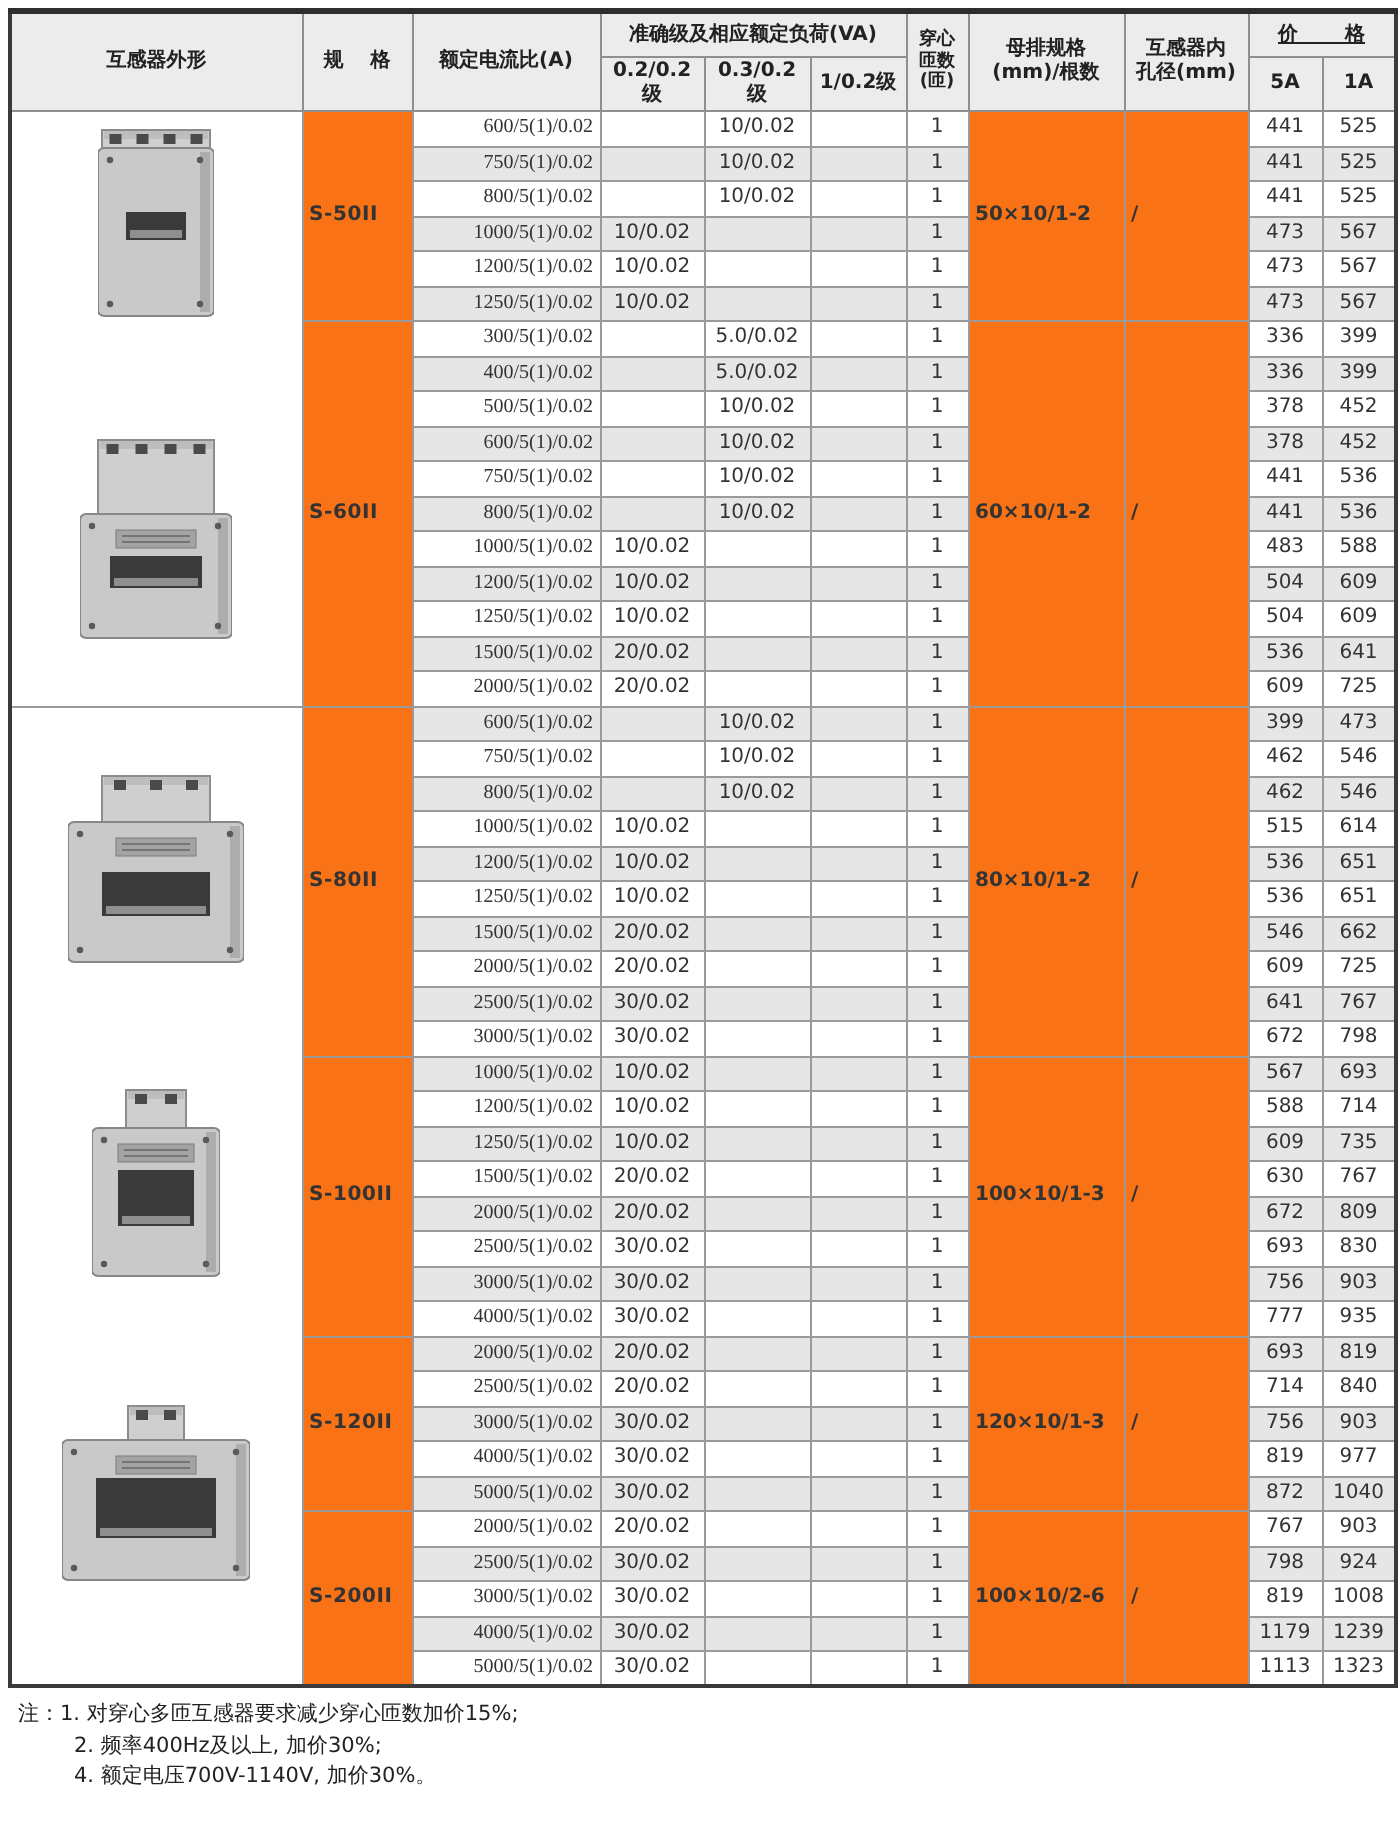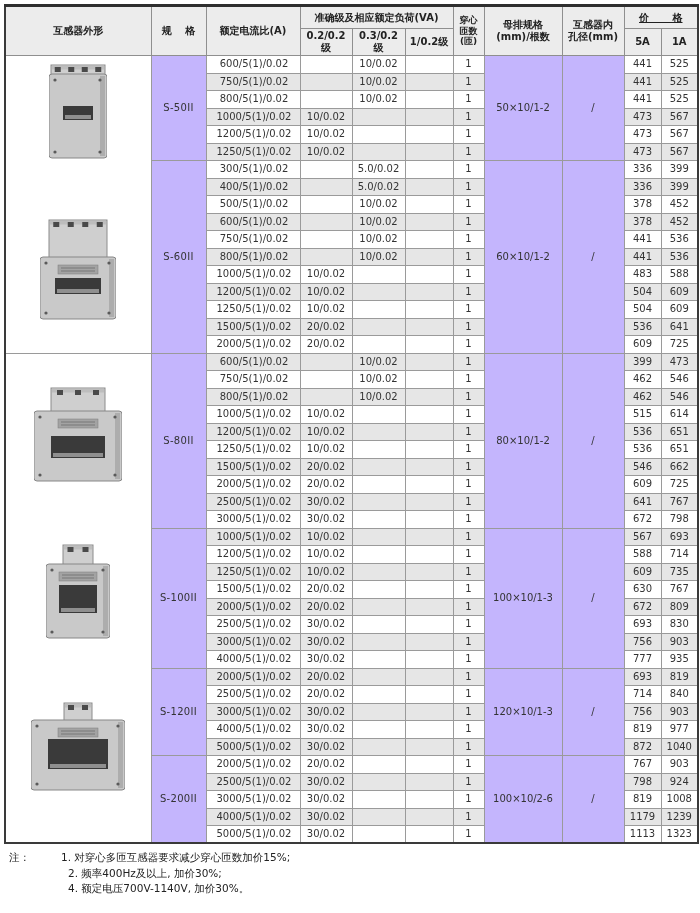--- a/index.html
+++ b/index.html
@@ -15,32 +15,32 @@
   thead tr.h1 { height:23px; }
   thead tr.h2 { height:27px; }
   th.sp2 { word-spacing:10px; }
   th.price-h { word-spacing:20px;text-decoration:underline; }
 
   tbody tr { height:17.5px; }
   tbody td { border:1px solid #9a9a9a; font-size:10px; padding:0 3px;
              line-height:12px; vertical-align:middle; background:#fff;
              overflow:hidden; white-space:nowrap; }
   tbody td.g { background:#e6e6e6; }
-  tbody td.ratio { text-align:center; padding-left:5px; }
+  tbody td.ratio { text-align:right; padding-left:5px;font-family:Liberation Serif, serif; }
   tbody td.ctr, tbody td.acc { text-align:center; }
   tbody td.spec { text-align:center; font-size:10px; letter-spacing:0.3px; }
-  tbody td.m { background:#c4b5fd; text-align:center; }
+  tbody td.m { background:#f97316; text-align:left;font-weight:bold; }
   tbody tr.sec > td { border-top:1px solid #555; }
   td.photocell { position:relative; background:#fff; padding:0; }
   .photo { position:absolute; left:50%; transform:translateX(-50%); }
 
   .notes { margin:6px 0 0 5px; font-size:10.5px; line-height:15.5px; color:#222; }
   .notes .nrow { display:flex; }
   .notes .nlabel { flex:0 0 auto; }
-  .notes .nitem { flex:0 0 auto;margin-left:31px; }
+  .notes .nitem { flex:0 0 auto; }
   .notes .nrow.ind { padding-left:28px;text-align:center; }
 </style>
 </head>
 <body>
 
 <div class="wrap">
   <table>
     <colgroup>
       <col style="width:146px">
         <col style="width:55px">

